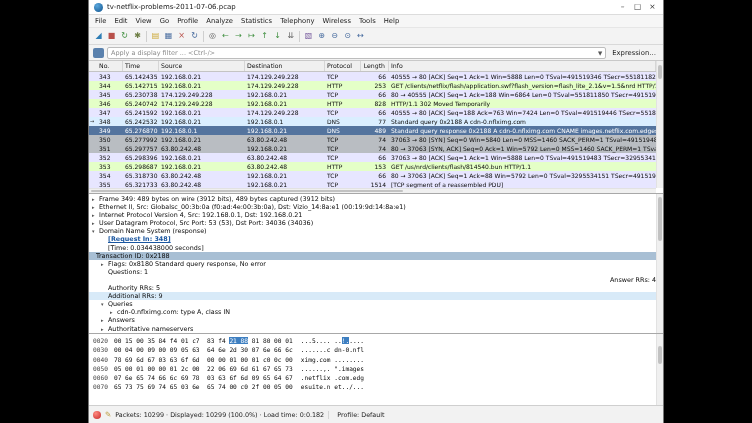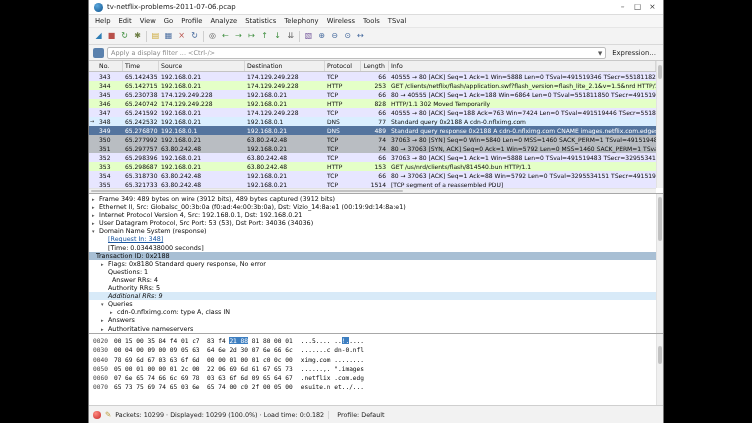--- a/index.html
+++ b/index.html
@@ -83,31 +83,31 @@
 
     <div class="titlebar">
       <span class="app-icon"></span>
       <span class="title">tv-netflix-problems-2011-07-06.pcap</span>
       <span class="win-btn">–</span>
       <span class="win-btn">□</span>
       <span class="win-btn">×</span>
     </div>
 
     <div class="menubar" id="menubar">
-        <span class="menu-item">Help</span>
+        <span class="menu-item">File</span>
         <span class="menu-item">Edit</span>
         <span class="menu-item">View</span>
         <span class="menu-item">Go</span>
         <span class="menu-item">Profile</span>
         <span class="menu-item">Analyze</span>
         <span class="menu-item">Statistics</span>
         <span class="menu-item">Telephony</span>
         <span class="menu-item">Wireless</span>
         <span class="menu-item">Tools</span>
-        <span class="menu-item">TSval</span>
+        <span class="menu-item">Help</span>
       </div>
 
     <div class="toolbar" id="toolbar">
         <span class="tb-icon" style="color: rgb(46, 125, 181);">◢</span>
         <span class="tb-icon" style="color: rgb(184, 80, 74);">■</span>
         <span class="tb-icon" style="color: rgb(63, 143, 63);">↻</span>
         <span class="tb-icon" style="color: rgb(111, 127, 70);">✱</span>
         <span class="tb-sep"></span>
         <span class="tb-icon" style="color: rgb(201, 162, 39);">▤</span>
         <span class="tb-icon" style="color: rgb(68, 105, 157);">▦</span>
@@ -289,28 +289,28 @@
       </div>
     </div>
 
     <div class="pane-details">
       <div class="dt-body" id="dtbody">
           <div class="dt-row" style="padding-left: 3px;"><span class="dt-exp">▸</span><span>Frame 349: 489 bytes on wire (3912 bits), 489 bytes captured (3912 bits)</span></div>
           <div class="dt-row" style="padding-left: 3px;"><span class="dt-exp">▸</span><span>Ethernet II, Src: Globalsc_00:3b:0a (f0:ad:4e:00:3b:0a), Dst: Vizio_14:8a:e1 (00:19:9d:14:8a:e1)</span></div>
           <div class="dt-row" style="padding-left: 3px;"><span class="dt-exp">▸</span><span>Internet Protocol Version 4, Src: 192.168.0.1, Dst: 192.168.0.21</span></div>
           <div class="dt-row" style="padding-left: 3px;"><span class="dt-exp">▸</span><span>User Datagram Protocol, Src Port: 53 (53), Dst Port: 34036 (34036)</span></div>
           <div class="dt-row" style="padding-left: 3px;"><span class="dt-exp">▾</span><span>Domain Name System (response)</span></div>
-          <div class="dt-row" style="padding-left: 12px;"><span class="dt-exp"></span><span class="dt-link">[Request In: 348]</span></div>
+          <div class="dt-row" style="padding-left: 12px; font-weight: bold;"><span class="dt-exp"></span><span class="dt-link">[Request In: 348]</span></div>
           <div class="dt-row" style="padding-left: 12px;"><span class="dt-exp"></span><span>[Time: 0.034438000 seconds]</span></div>
           <div class="dt-row dt-sel" style="padding-left: 0;"><span class="dt-exp"></span><span>Transaction ID: 0x2188</span></div>
           <div class="dt-row" style="padding-left: 12px;"><span class="dt-exp">▸</span><span>Flags: 0x8180 Standard query response, No error</span></div>
           <div class="dt-row" style="padding-left: 12px;"><span class="dt-exp"></span><span>Questions: 1</span></div>
-          <div class="dt-row" style="padding-left: 16px;"><span class="dt-exp"></span><span>Answer RRs: 4</span></div>
+          <div class="dt-row" style="padding-left: 16px; text-align: right;"><span class="dt-exp"></span><span>Answer RRs: 4</span></div>
           <div class="dt-row" style="padding-left: 12px;"><span class="dt-exp"></span><span>Authority RRs: 5</span></div>
-          <div class="dt-row dt-hl" style="padding-left: 12px; font-style: italic;"><span class="dt-exp"></span><span>Additional RRs: 9</span></div>
+          <div class="dt-row dt-hl" style="padding-left: 12px;"><span class="dt-exp"></span><span>Additional RRs: 9</span></div>
           <div class="dt-row" style="padding-left: 12px;"><span class="dt-exp">▾</span><span>Queries</span></div>
           <div class="dt-row" style="padding-left: 21px;"><span class="dt-exp">▸</span><span>cdn-0.nflximg.com: type A, class IN</span></div>
           <div class="dt-row" style="padding-left: 12px;"><span class="dt-exp">▸</span><span>Answers</span></div>
           <div class="dt-row" style="padding-left: 12px;"><span class="dt-exp">▸</span><span>Authoritative nameservers</span></div>
         </div>
       <div class="vscroll" style="bottom:0">
         <div class="vthumb" style="top:3px;height:44px"></div>
       </div>
     </div>
 

